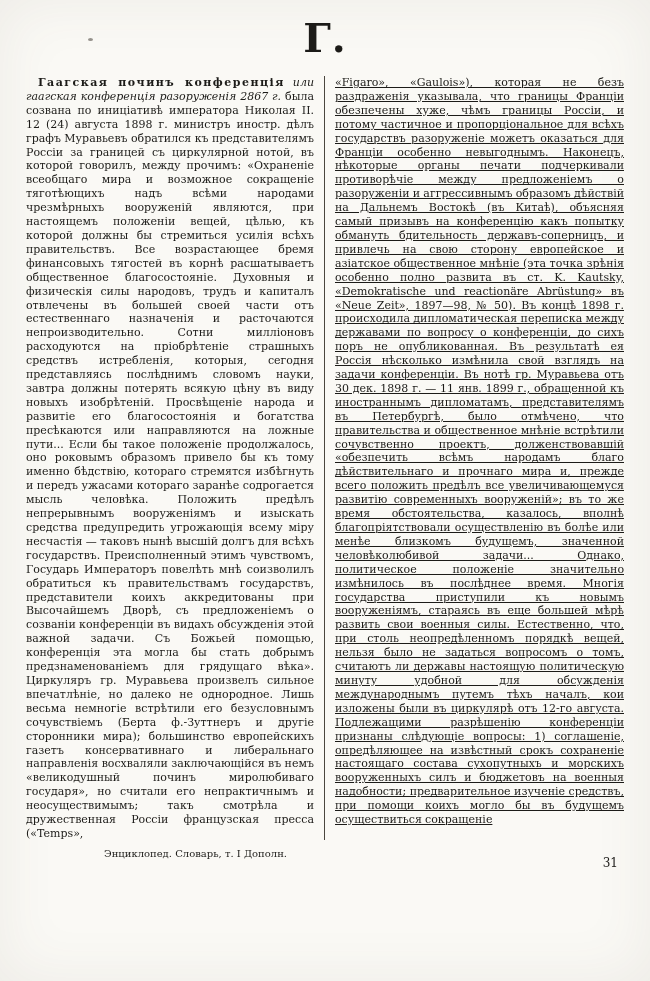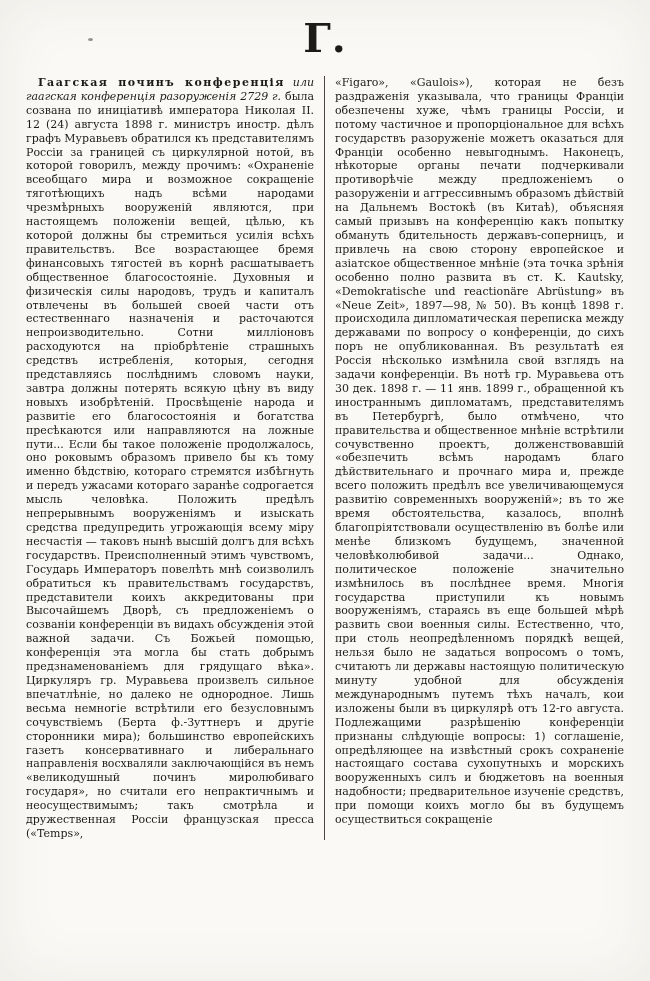--- a/index.html
+++ b/index.html
@@ -42,21 +42,21 @@
     display: flex;
     height: 764px;
     overflow: hidden;
   }
   .column {
     width: 50%;
     box-sizing: border-box;
     overflow: hidden;
   }
   .column.left  { padding-right: 10px; border-right: 1px solid #4a463e; }
-  .column.right { padding-left: 10px; }
+  .column.right { padding-left: 10px; text-decoration: underline; }
   .body {
     margin: 0;
     font-size: 11px;
     line-height: 13.9px;
     text-align: justify;
     word-spacing: -0.4px;
   }
   .body.indent { text-indent: 12px; }
   .article-title {
     font-weight: bold;
@@ -88,25 +88,29 @@
 
   <div class="speck"></div>
 
   <div class="section-letter">Г.</div>
 
   <div class="columns">
 
     <div class="column left">
       <p class="body indent">
         <span class="article-title">Гаагская починъ конференція</span>
-        <span class="article-subtitle">или гаагская конференція разоруженія 2729 г.</span>
+        <span class="article-subtitle">или гаагская конференція разоруженія 2867 г.</span>
         <span>была созвана по иниціативѣ императора Николая II. 12 (24) августа 1898 г. министръ иностр. дѣлъ графъ Муравьевъ обратился къ представителямъ Россіи за границей съ циркулярной нотой, въ которой говорилъ, между прочимъ: «Охраненіе всеобщаго мира и возможное сокращеніе тяготѣющихъ надъ всѣми народами чрезмѣрныхъ вооруженій являются, при настоящемъ положеніи вещей, цѣлью, къ которой должны бы стремиться усилія всѣхъ правительствъ. Все возрастающее бремя финансовыхъ тягостей въ корнѣ расшатываетъ общественное благосостояніе. Духовныя и физическія силы народовъ, трудъ и капиталъ отвлечены въ большей своей части отъ естественнаго назначенія и расточаются непроизводительно. Сотни милліоновъ расходуются на пріобрѣтеніе страшныхъ средствъ истребленія, которыя, сегодня представляясь послѣднимъ словомъ науки, завтра должны потерять всякую цѣну въ виду новыхъ изобрѣтеній. Просвѣщеніе народа и развитіе его благосостоянія и богатства пресѣкаются или направляются на ложные пути... Если бы такое положеніе продолжалось, оно роковымъ образомъ привело бы къ тому именно бѣдствію, котораго стремятся избѣгнуть и передъ ужасами котораго заранѣе содрогается мысль человѣка. Положить предѣлъ непрерывнымъ вооруженіямъ и изыскать средства предупредить угрожающія всему міру несчастія — таковъ нынѣ высшій долгъ для всѣхъ государствъ. Преисполненный этимъ чувствомъ, Государь Императоръ повелѣть мнѣ соизволилъ обратиться къ правительствамъ государствъ, представители коихъ аккредитованы при Высочайшемъ Дворѣ, съ предложеніемъ о созваніи конференціи въ видахъ обсужденія этой важной задачи. Съ Божьей помощью, конференція эта могла бы стать добрымъ предзнаменованіемъ для грядущаго вѣка». Циркуляръ гр. Муравьева произвелъ сильное впечатлѣніе, но далеко не однородное. Лишь весьма немногіе встрѣтили его безусловнымъ сочувствіемъ (Берта ф.-Зуттнеръ и другіе сторонники мира); большинство европейскихъ газетъ консервативнаго и либеральнаго направленія восхваляли заключающійся въ немъ «великодушный починъ миролюбиваго государя», но считали его непрактичнымъ и неосуществимымъ; такъ смотрѣла и дружественная Россіи французская пресса («Temps»,</span>
       </p>
     </div>
 
     <div class="column right">
       <p class="body">«Figaro», «Gaulois»), которая не безъ раздраженія указывала, что границы Франціи обезпечены хуже, чѣмъ границы Россіи, и потому частичное и пропорціональное для всѣхъ государствъ разоруженіе можетъ оказаться для Франціи особенно невыгоднымъ. Наконецъ, нѣкоторые органы печати подчеркивали противорѣчіе между предложеніемъ о разоруженіи и аггрессивнымъ образомъ дѣйствій на Дальнемъ Востокѣ (въ Китаѣ), объясняя самый призывъ на конференцію какъ попытку обмануть бдительность державъ-соперницъ, и привлечь на свою сторону европейское и азіатское общественное мнѣніе (эта точка зрѣнія особенно полно развита въ ст. K. Kautsky, «Demokratische und reactionäre Abrüstung» въ «Neue Zeit», 1897—98, № 50). Въ концѣ 1898 г. происходила дипломатическая переписка между державами по вопросу о конференціи, до сихъ поръ не опубликованная. Въ результатѣ ея Россія нѣсколько измѣнила свой взглядъ на задачи конференціи. Въ нотѣ гр. Муравьева отъ 30 дек. 1898 г. — 11 янв. 1899 г., обращенной къ иностраннымъ дипломатамъ, представителямъ въ Петербургѣ, было отмѣчено, что правительства и общественное мнѣніе встрѣтили сочувственно проектъ, долженствовавшій «обезпечить всѣмъ народамъ благо дѣйствительнаго и прочнаго мира и, прежде всего положить предѣлъ все увеличивающемуся развитію современныхъ вооруженій»; въ то же время обстоятельства, казалось, вполнѣ благопріятствовали осуществленію въ болѣе или менѣе близкомъ будущемъ, значенной человѣколюбивой задачи... Однако, политическое положеніе значительно измѣнилось въ послѣднее время. Многія государства приступили къ новымъ вооруженіямъ, стараясь въ еще большей мѣрѣ развить свои военныя силы. Естественно, что, при столь неопредѣленномъ порядкѣ вещей, нельзя было не задаться вопросомъ о томъ, считаютъ ли державы настоящую политическую минуту удобной для обсужденія международнымъ путемъ тѣхъ началъ, кои изложены были въ циркулярѣ отъ 12-го августа. Подлежащими разрѣшенію конференціи признаны слѣдующіе вопросы: 1) соглашеніе, опредѣляющее на извѣстный срокъ сохраненіе настоящаго состава сухопутныхъ и морскихъ вооруженныхъ силъ и бюджетовъ на военныя надобности; предварительное изученіе средствъ, при помощи коихъ могло бы въ будущемъ осуществиться сокращеніе</p>
     </div>
 
   </div>
 
+  <div class="footer">
+    <span class="imprint">Энциклопед. Словарь, т. I Дополн.</span>
+    <span class="page-number">31</span>
+  </div>
 
 </div>
 
 </body></html>

